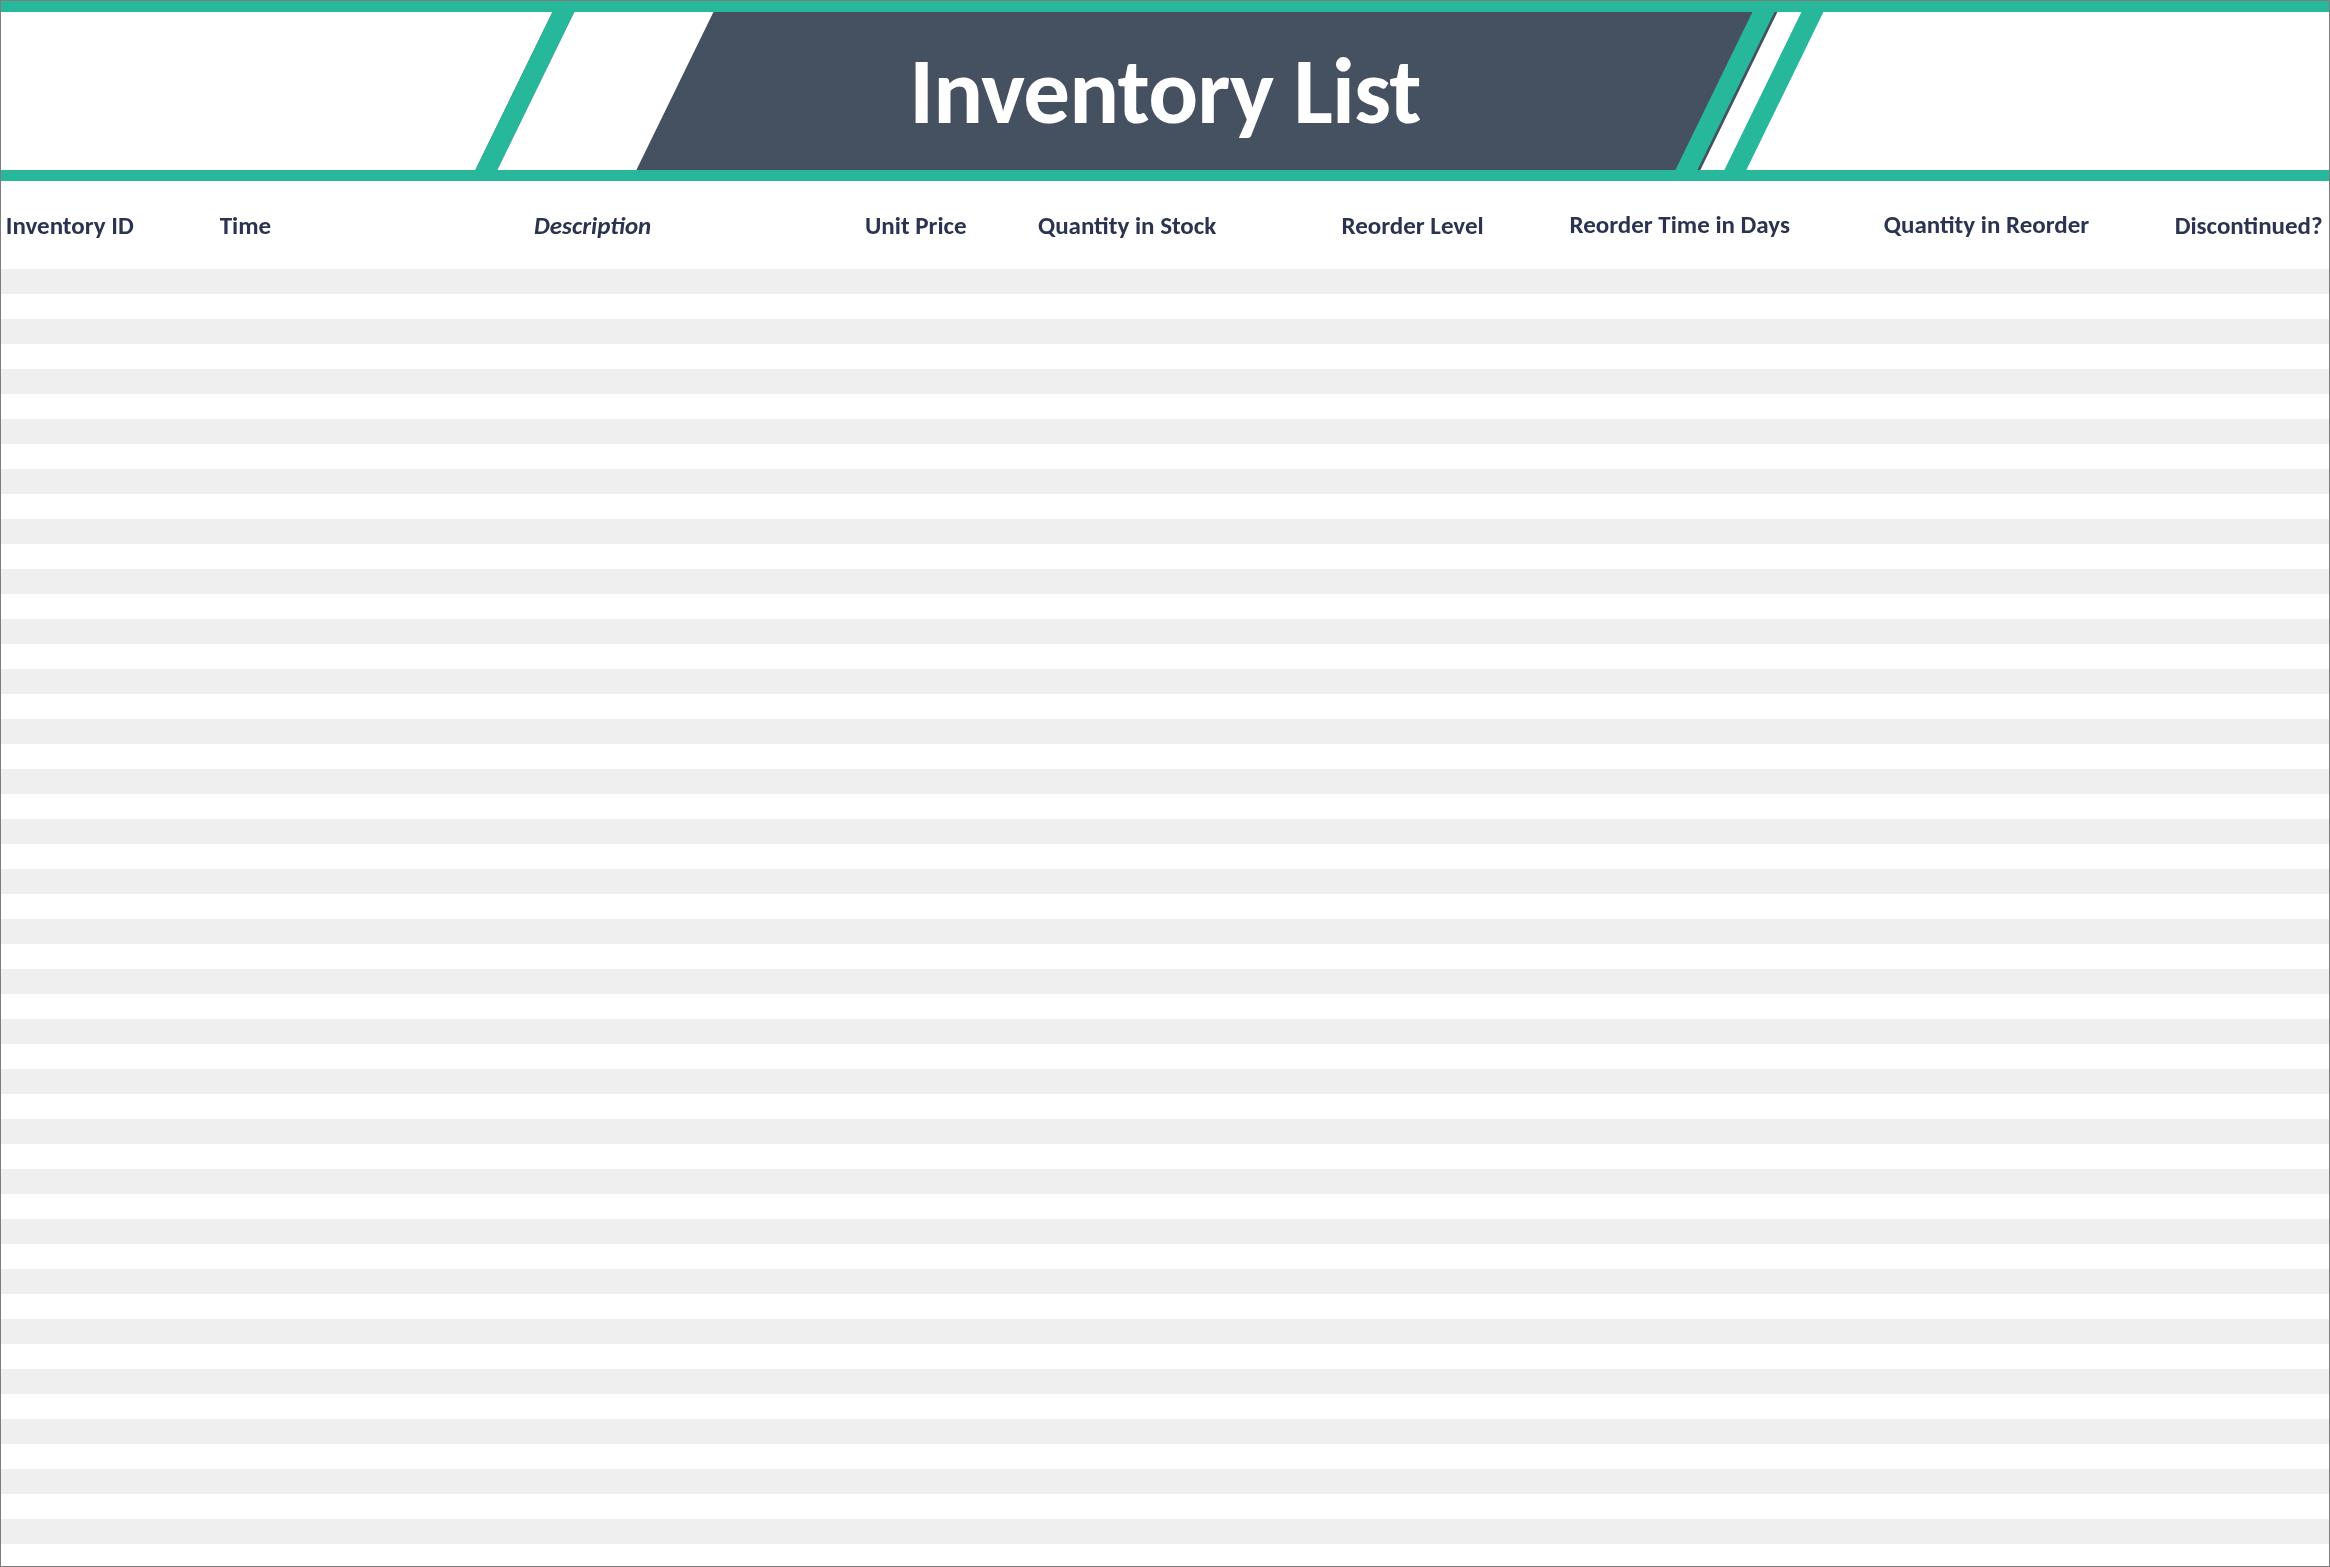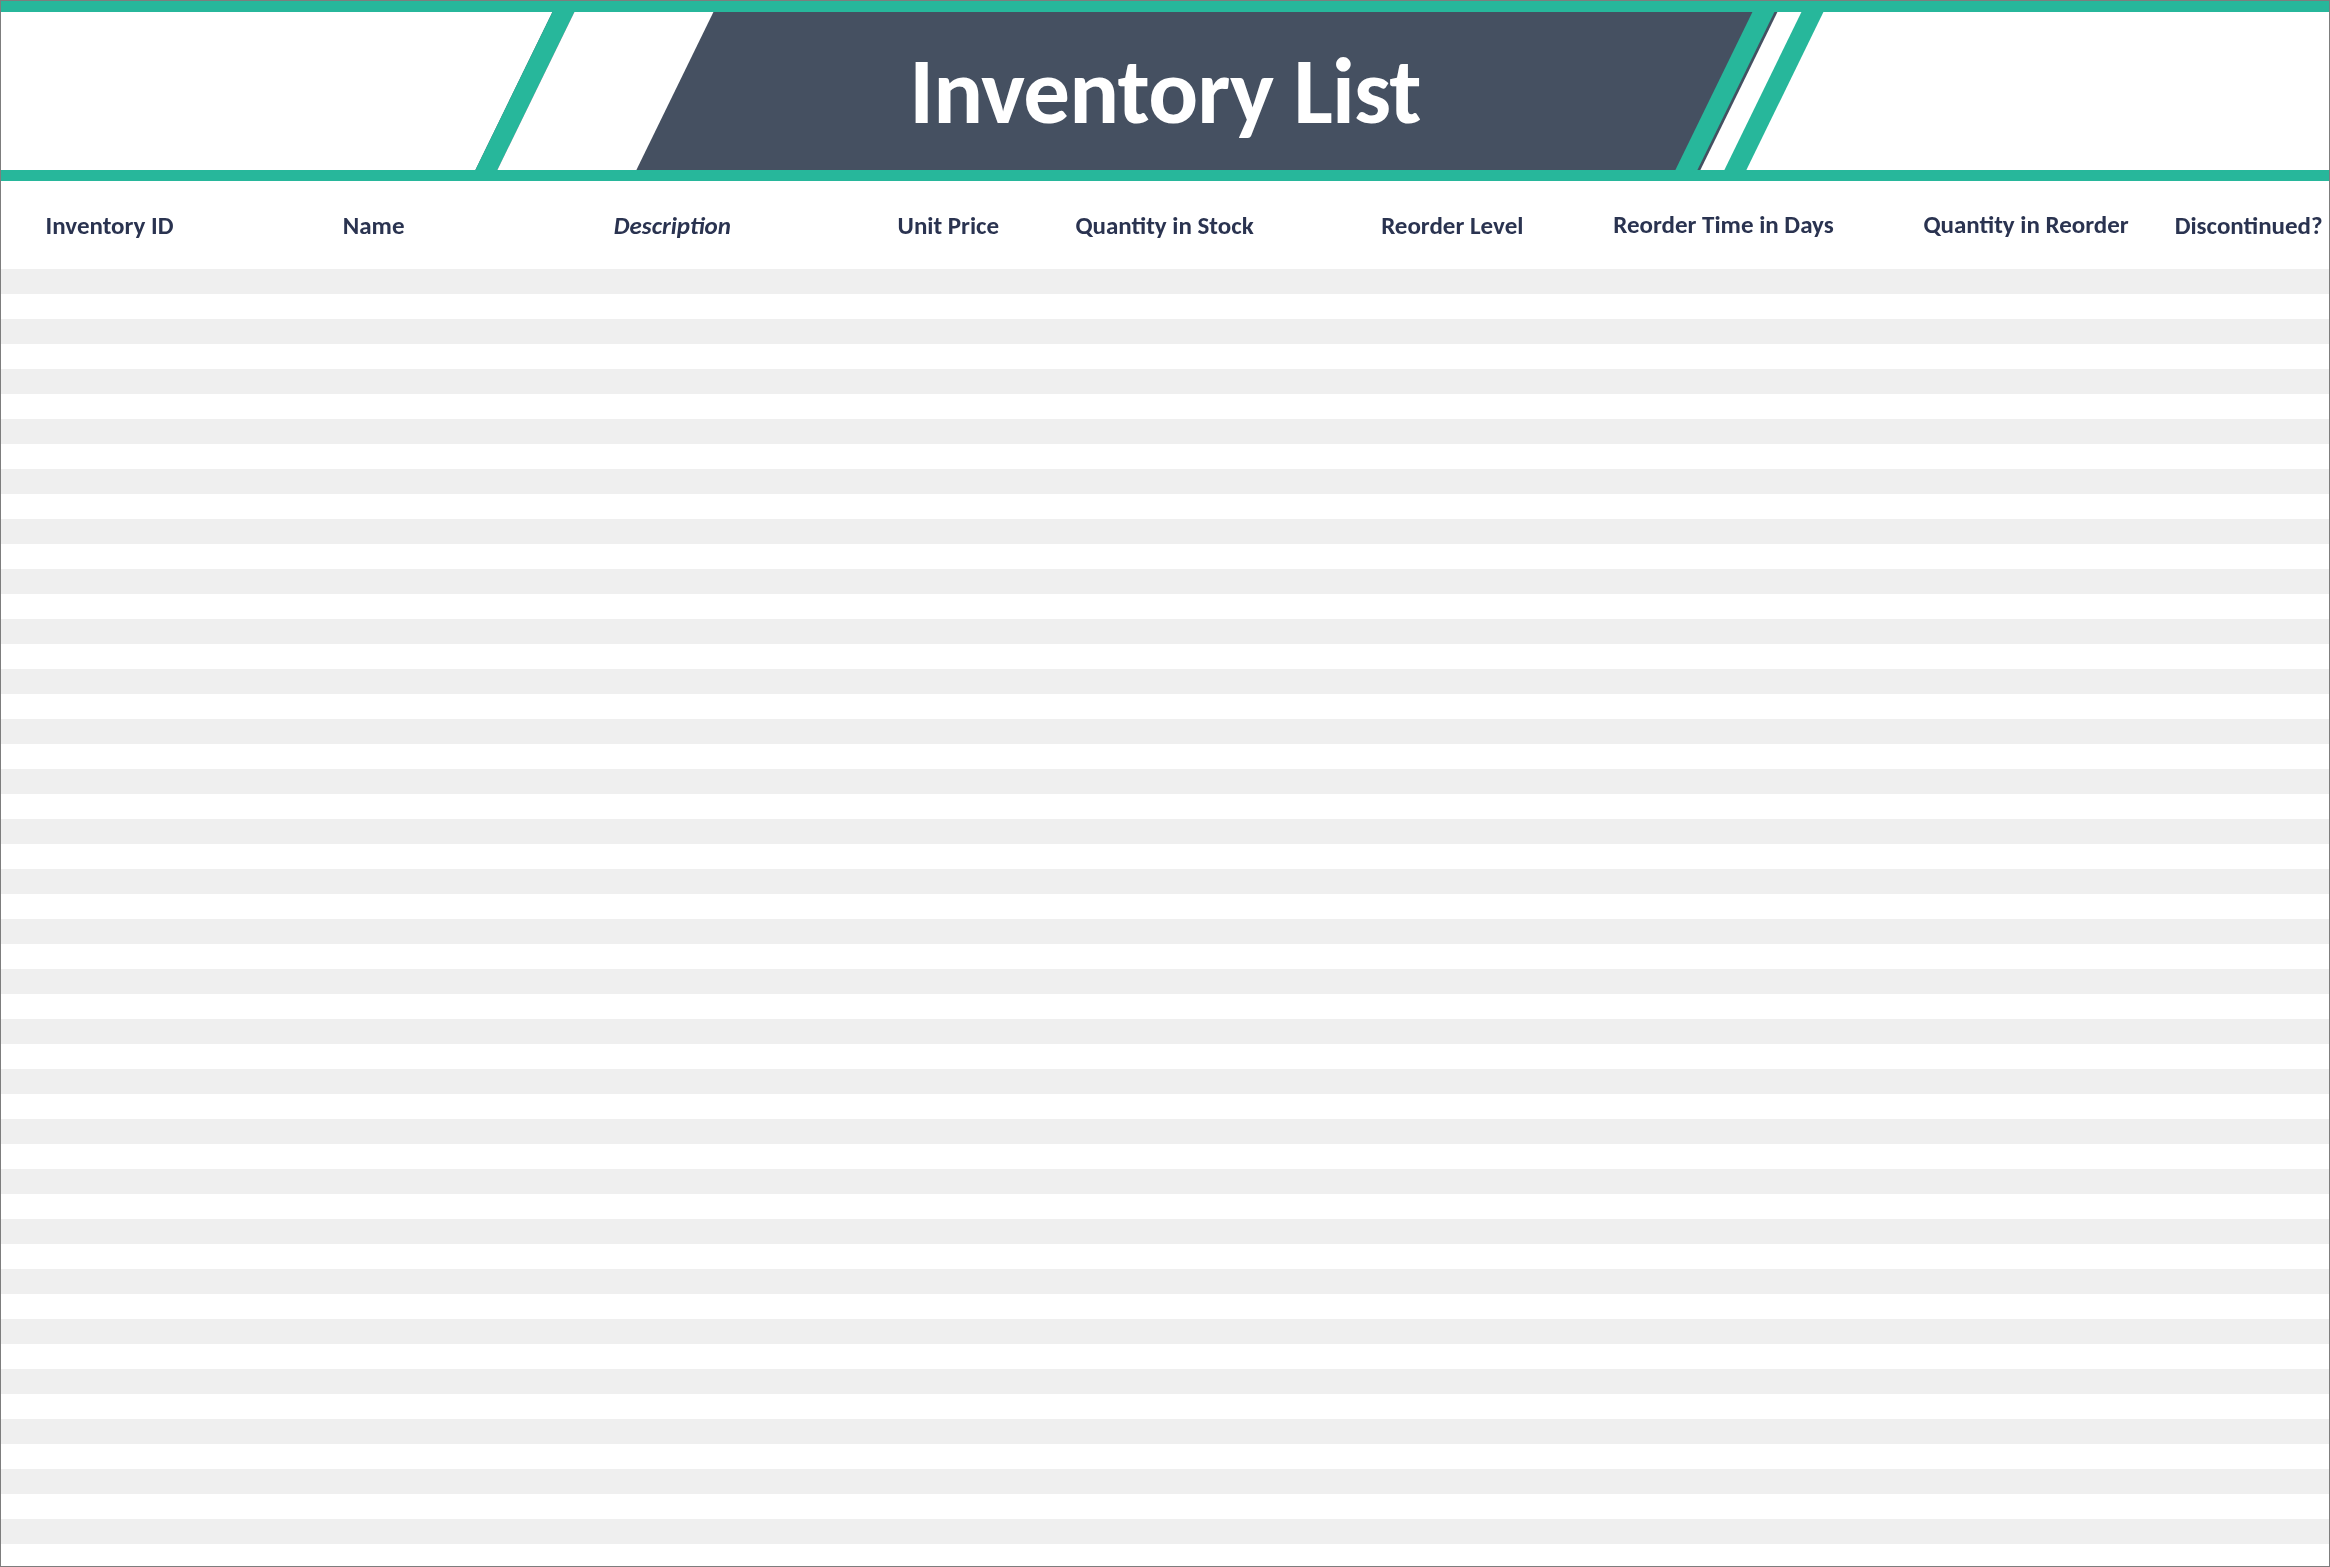--- a/index.html
+++ b/index.html
@@ -68,21 +68,21 @@
     }
     .columns-header {
       display: flex;
       align-items: center;
       padding: 0 3.2px;
       height: 88px;
       color: #2a3350;
       font-weight: 700;
       font-size: 25px;
     }
-    .col { padding: 0 3.2px; text-align: center; }
+    .col { padding: 0 3.2px; }
     .col-inv { width: 216px; padding-left: 1.6px; }
     .col-name { width: 320px; }
     .col-desc { width: 288px; font-style: italic; }
     .col-price { width: 176px; margin-left: 48px; }
     .col-qty { width: 264px; }
     .col-reorder { width: 232px; margin-left: 44px; }
     .col-rtime { width: 320px; line-height: 1.15; }
     .col-qreorder { width: 296px; line-height: 1.15; }
     .col-disc { flex: 1; }
     .data-rows { width: 100%; }
@@ -104,21 +104,21 @@
     <div class="slash-accent slash2-accent"></div>
     <div class="slash-left-cut slash3-white"></div>
     <div class="slash-accent slash4-accent"></div>
     <div class="banner-title">Inventory List</div>
   </div>
   <div class="teal-bottom"></div>
 </div>
 
 <div class="columns-header">
   <div class="col col-inv">Inventory ID</div>
-  <div class="col col-name">Name</div>
+  <div class="col col-name">Time</div>
   <div class="col col-desc">Description</div>
   <div class="col col-price">Unit Price</div>
   <div class="col col-qty">Quantity in Stock</div>
   <div class="col col-reorder">Reorder Level</div>
   <div class="col col-rtime">Reorder Time in Days</div>
   <div class="col col-qreorder">Quantity in Reorder</div>
   <div class="col col-disc">Discontinued?</div>
 </div>
 
 <div class="data-rows" id="rows-container">

